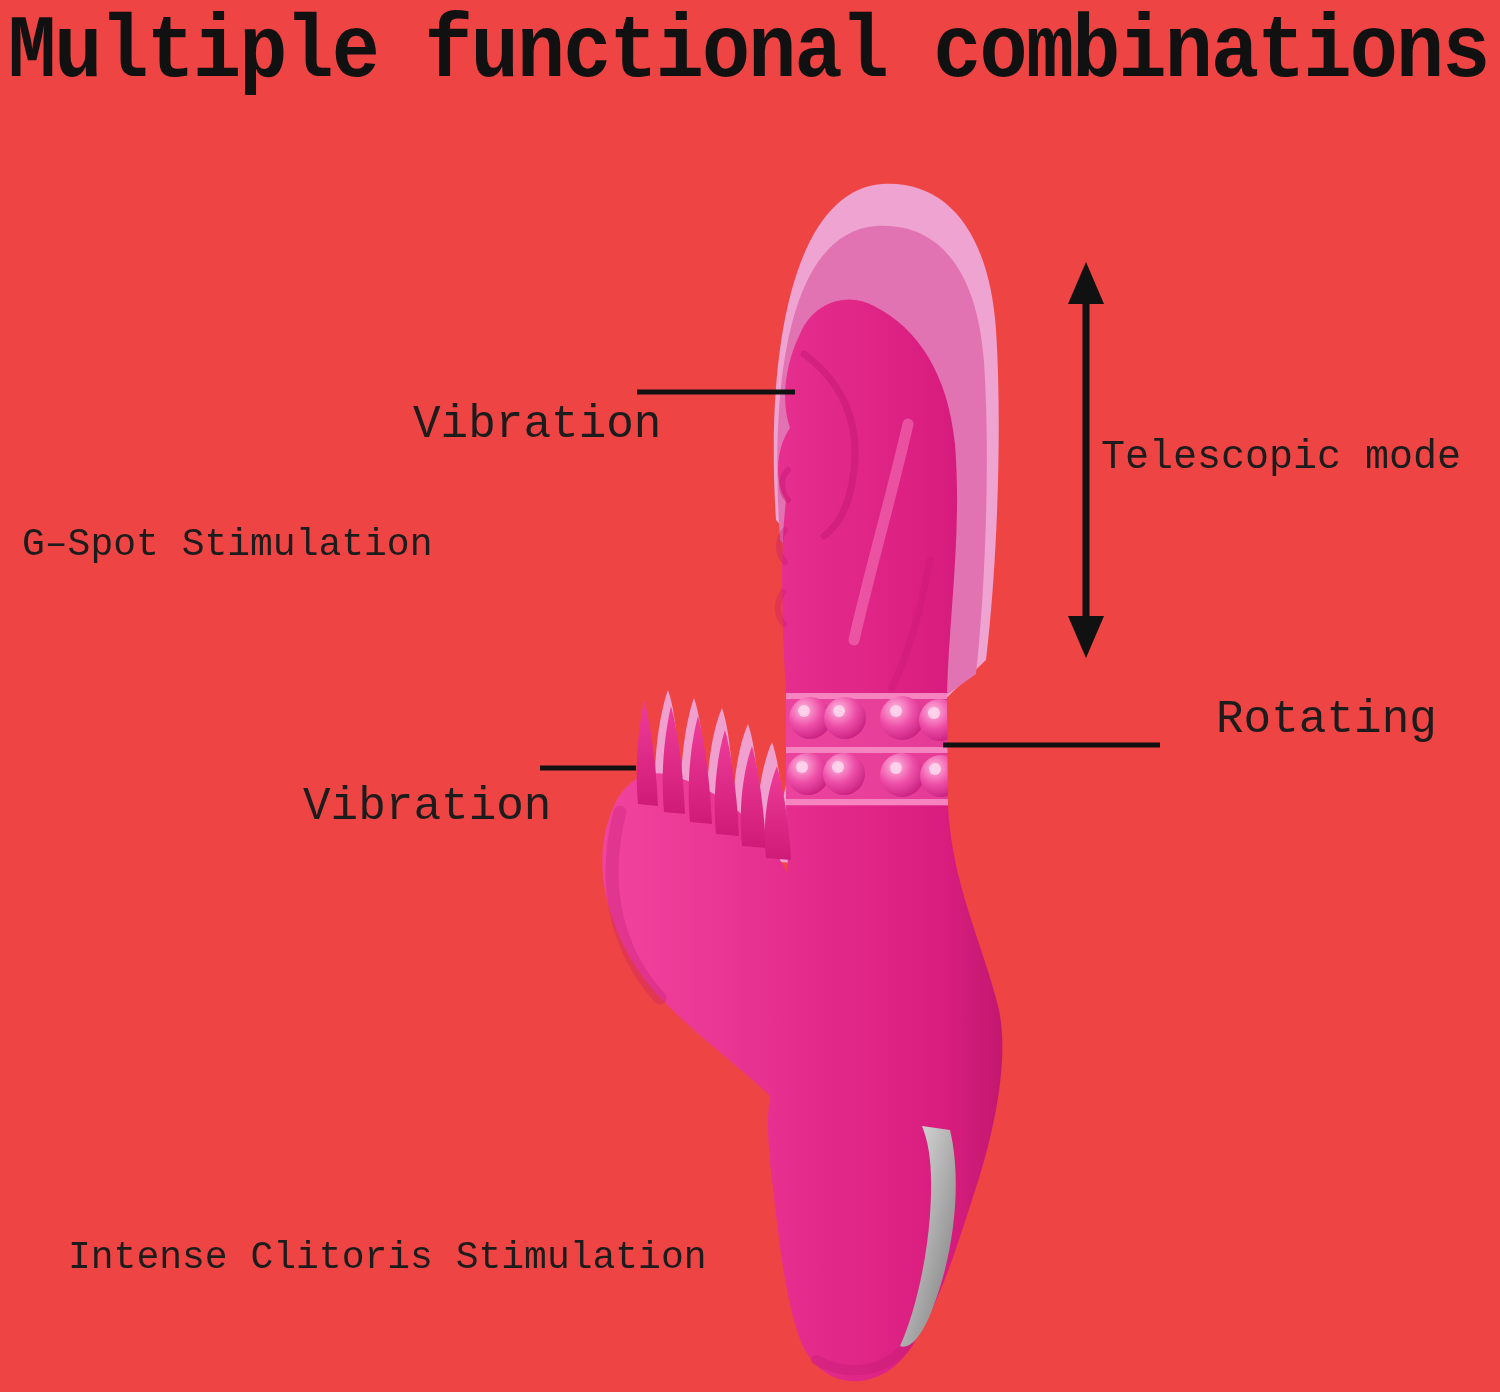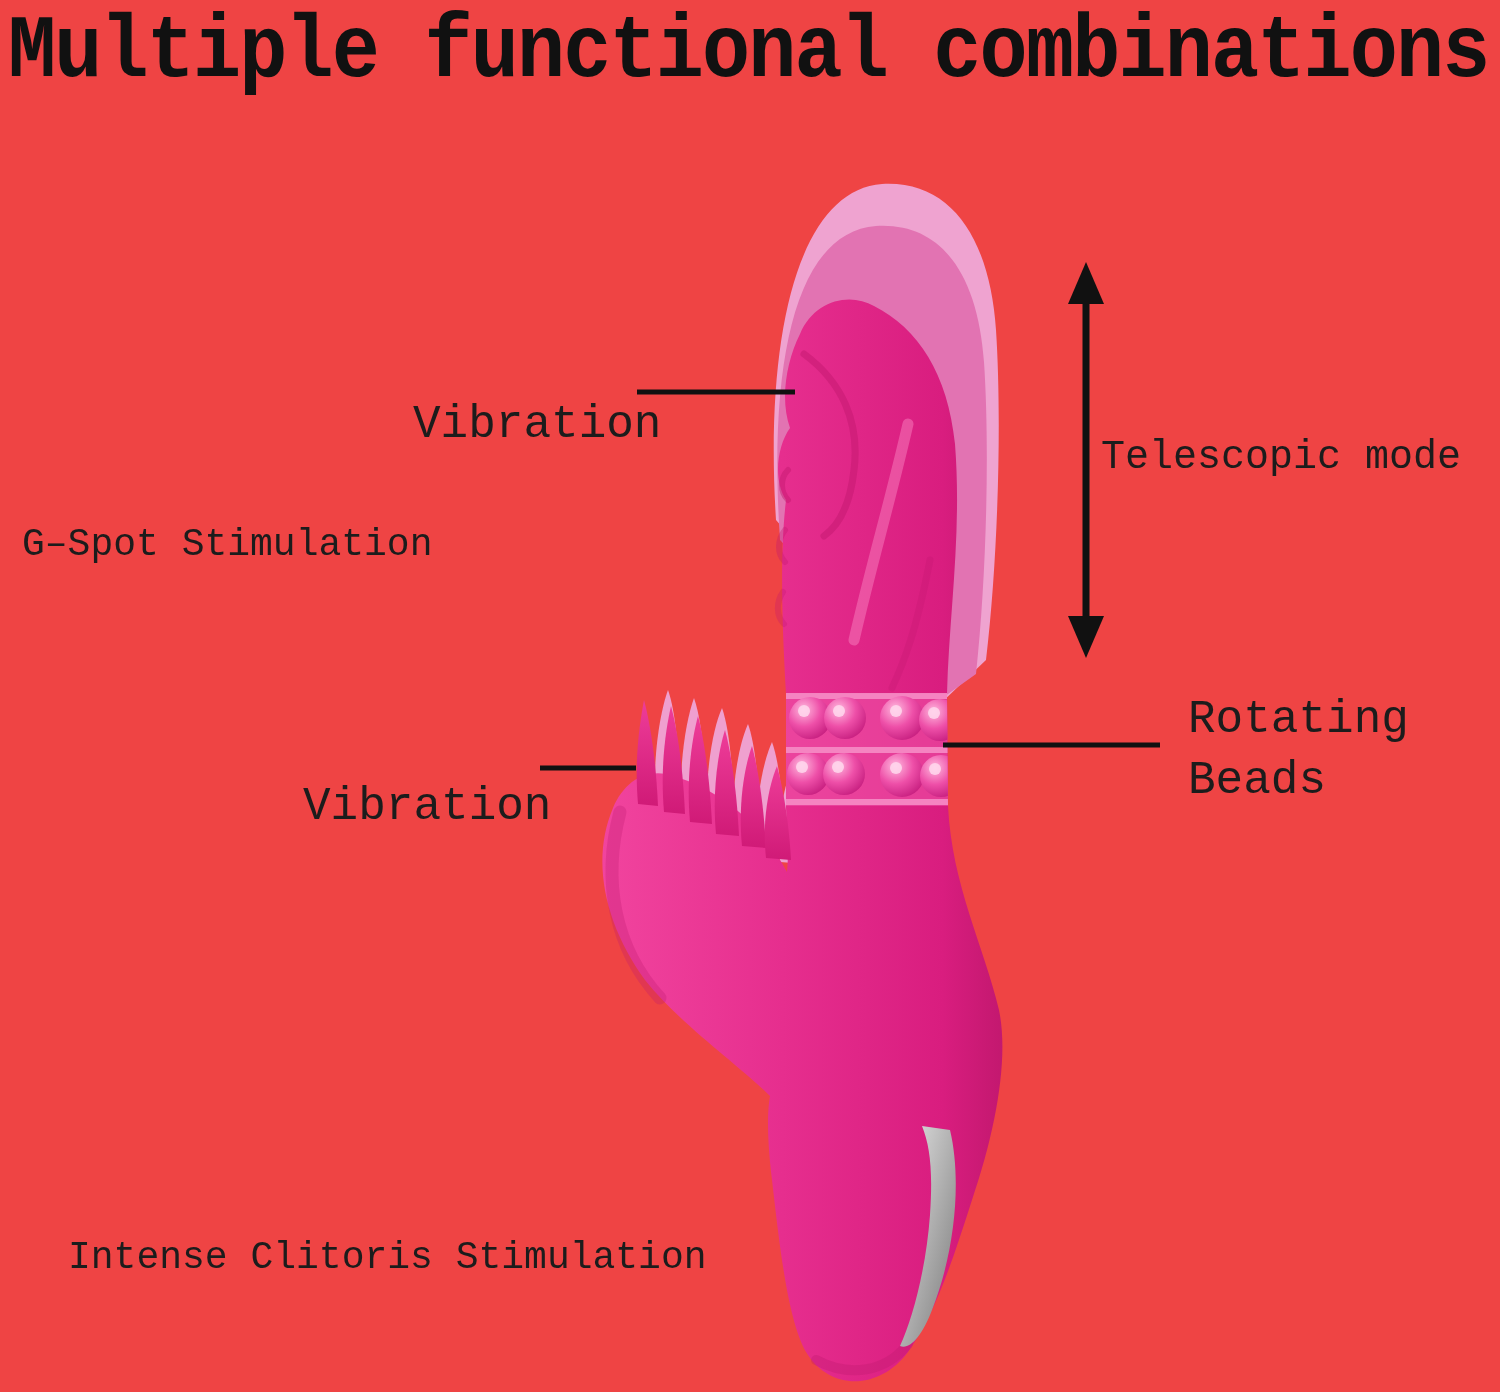--- a/index.html
+++ b/index.html
@@ -10,21 +10,21 @@
   #artwork{position:absolute;left:0;top:0;width:1500px;height:1392px;}
   .page-title{
     position:absolute;left:8px;top:2px;font-size:89px;font-weight:700;
     letter-spacing:-2px;white-space:nowrap;color:#111;
     transform:scaleX(0.90);transform-origin:left top;
   }
   .ann-label{position:absolute;white-space:nowrap;line-height:1.18;color:#1c1c1c;}
   .lbl-vibration-top{left:413px;top:398px;font-size:46px;}
   .lbl-g-spot{left:4px;top:523px;font-size:38px;margin-left:18px;}
   .lbl-telescopic{left:1101px;top:434px;font-size:40px;font-weight:400;}
-  .lbl-rotating-beads{left:1188px;top:690px;font-size:46px;line-height:1.32;}
+  .lbl-rotating-beads{left:1216px;top:690px;font-size:46px;line-height:1.32;}
   .lbl-vibration-bottom{left:303px;top:780px;font-size:46px;}
   .lbl-intense{left:68px;top:1236px;font-size:38px;}
 </style>
 </head>
 <body>
 
 <div id="stage">
 
   <svg id="artwork" viewBox="0 0 1500 1392">
     <defs>
@@ -182,19 +182,18 @@
   <div class="page-title">Multiple functional combinations</div>
 
   <div class="ann-label lbl-vibration-top">Vibration</div>
 
   <div class="ann-label lbl-g-spot">G–Spot Stimulation</div>
 
   <div class="ann-label lbl-telescopic">Telescopic mode</div>
 
   <div class="ann-label lbl-rotating-beads">
     <div>Rotating</div>
-    <div>Beads</div>
   </div>
 
   <div class="ann-label lbl-vibration-bottom">Vibration</div>
 
   <div class="ann-label lbl-intense">Intense Clitoris Stimulation</div>
 </div>
 
 </body></html>

